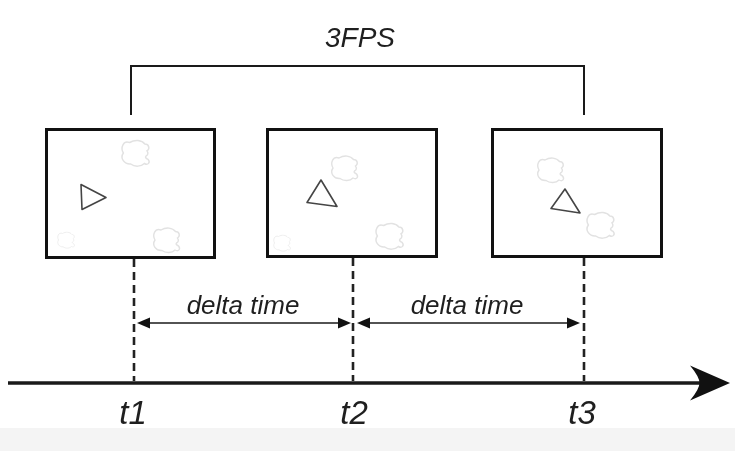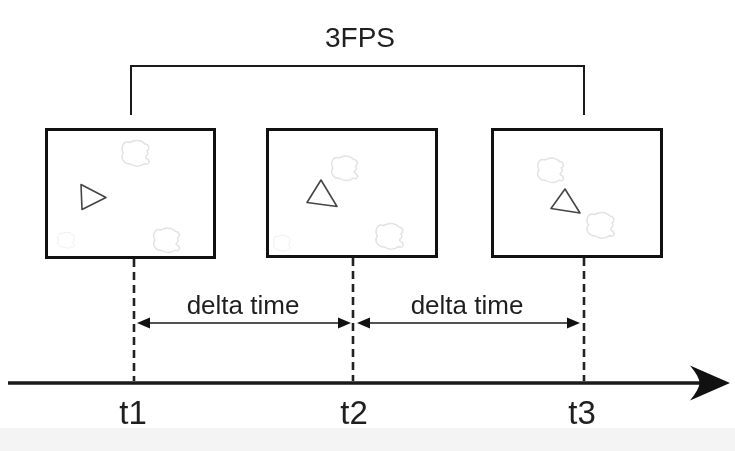--- a/index.html
+++ b/index.html
@@ -12,20 +12,21 @@
   body{
     background:#f4f4f4;
     font-family:"Liberation Sans", sans-serif;
   }
   .canvas{
     position:relative;
     width:735px;
     height:428px;
     background:var(--background);
     overflow:hidden;
+    font-style:italic;
   }
   svg{display:block;}
   .struct-line{stroke:var(--line);fill:none;}
   .frame-rect{stroke:#111111;stroke-width:3;fill:var(--background);}
   .dashed{stroke:#222222;stroke-width:2.6;stroke-dasharray:8 5;fill:none;}
   .cloud{stroke:var(--cloud-outline);stroke-width:1.4;fill:none;}
   .cloud-light{stroke:#ececec;}
   .tri{stroke:var(--shape-outline);stroke-width:1.6;fill:none;stroke-linejoin:round;}
   .label{fill:#1f1f1f;}
   .fps-text{font-size:28px;text-anchor:middle;}

